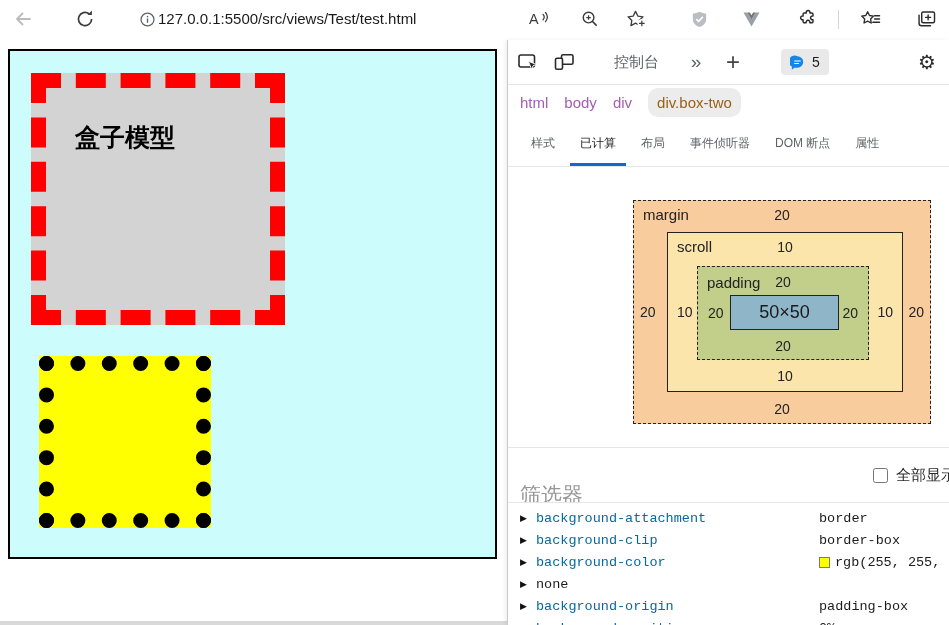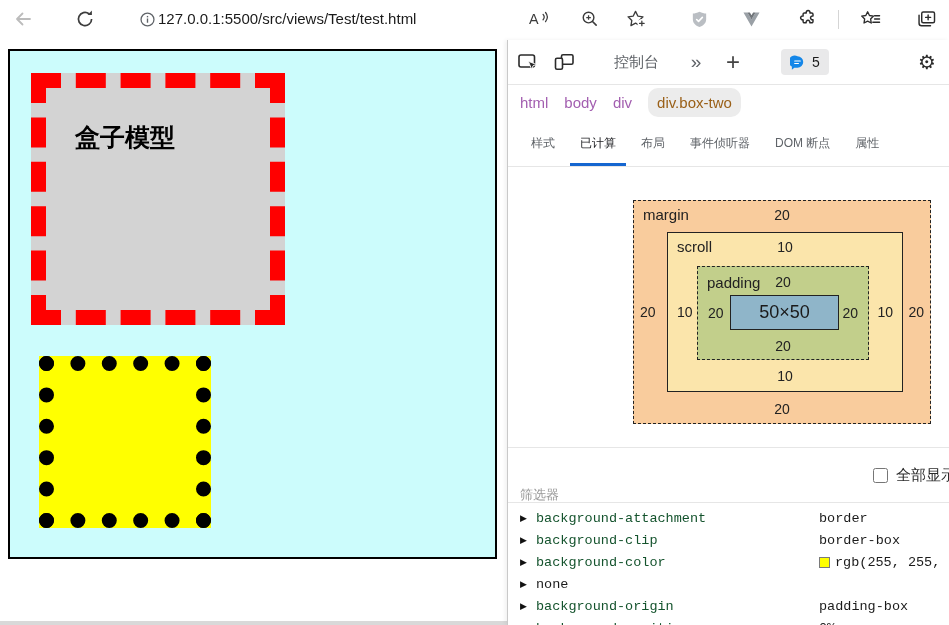--- a/index.html
+++ b/index.html
@@ -84,34 +84,34 @@
   .bm-v { position:absolute; font-size:14px; color:#222; }
   .v-ctr { left:0; right:0; text-align:center; }
   .v-mid { top:50%; transform:translateY(-50%); }
   .vm-t { top:6px; } .vm-b { bottom:6px; } .vm-l { left:6px; } .vm-r { right:6px; }
   .vb-t { top:6px; } .vb-b { bottom:7px; } .vb-l { left:9px; } .vb-r { right:9px; }
   .vp-t { top:7px; } .vp-b { bottom:5px; } .vp-l { left:10px; } .vp-r { right:10px; }
 
   
   .dt-filter { position:relative; height:56px; border-top:1px solid #e6e6e6; border-bottom:1px solid #e6e6e6;
     display:flex; align-items:center; padding:0 12px; overflow:hidden; }
-  .filter-input { border:none; outline:none; font-size:13px; width:190px; color:#333; background:transparent;
+  .filter-input { border:none; outline:none; font-size:21px; width:190px; color:#333; background:transparent;
     font-family:Liberation Serif, serif;margin-top:40px; }
   .filter-input::placeholder { color:#969696; }
   .show-all { position:absolute; left:365px; top:0; height:100%; width:220px;
     display:flex; align-items:center; gap:8px; font-size:15px; color:#2b2b2b; white-space:nowrap; }
   .show-all input { width:15px; height:15px; flex:none; }
 
   
   .dt-props { height:122px; overflow:hidden; padding:4px 0 0 12px;
     font-family:"Liberation Mono","DejaVu Sans Mono",monospace; font-size:13.5px; }
   .prow { height:22px; display:flex; align-items:center; }
   .exp { width:16px; flex:none; font-size:9px; color:#111; cursor:pointer;
     font-family:"DejaVu Sans",sans-serif; }
-  .pname { width:283px; flex:none; color:#14532d; white-space:nowrap; }
+  .pname { width:283px; flex:none; color:#0369a1; white-space:nowrap; }
   .pval { display:flex; align-items:center; gap:5px; color:#1b1b1b; white-space:nowrap; }
   .swatch { width:11px; height:11px; background:#ffff00; border:1px solid #7a7a7a; flex:none; }
 </style>
 </head>
 <body>
 
 <div class="screen">
 
   <div class="browser-toolbar">
     <span class="tbi back-btn">

